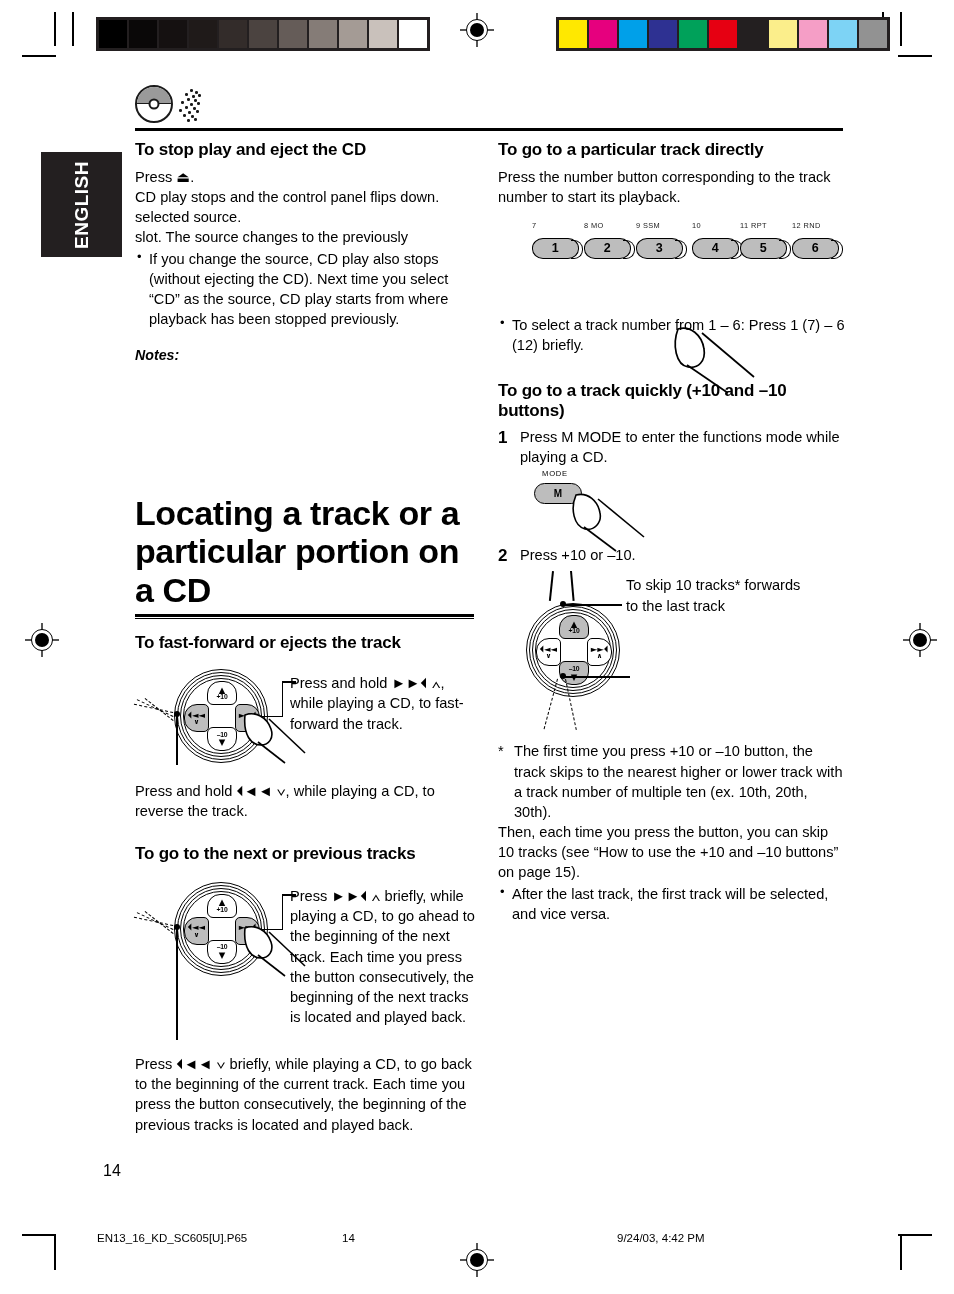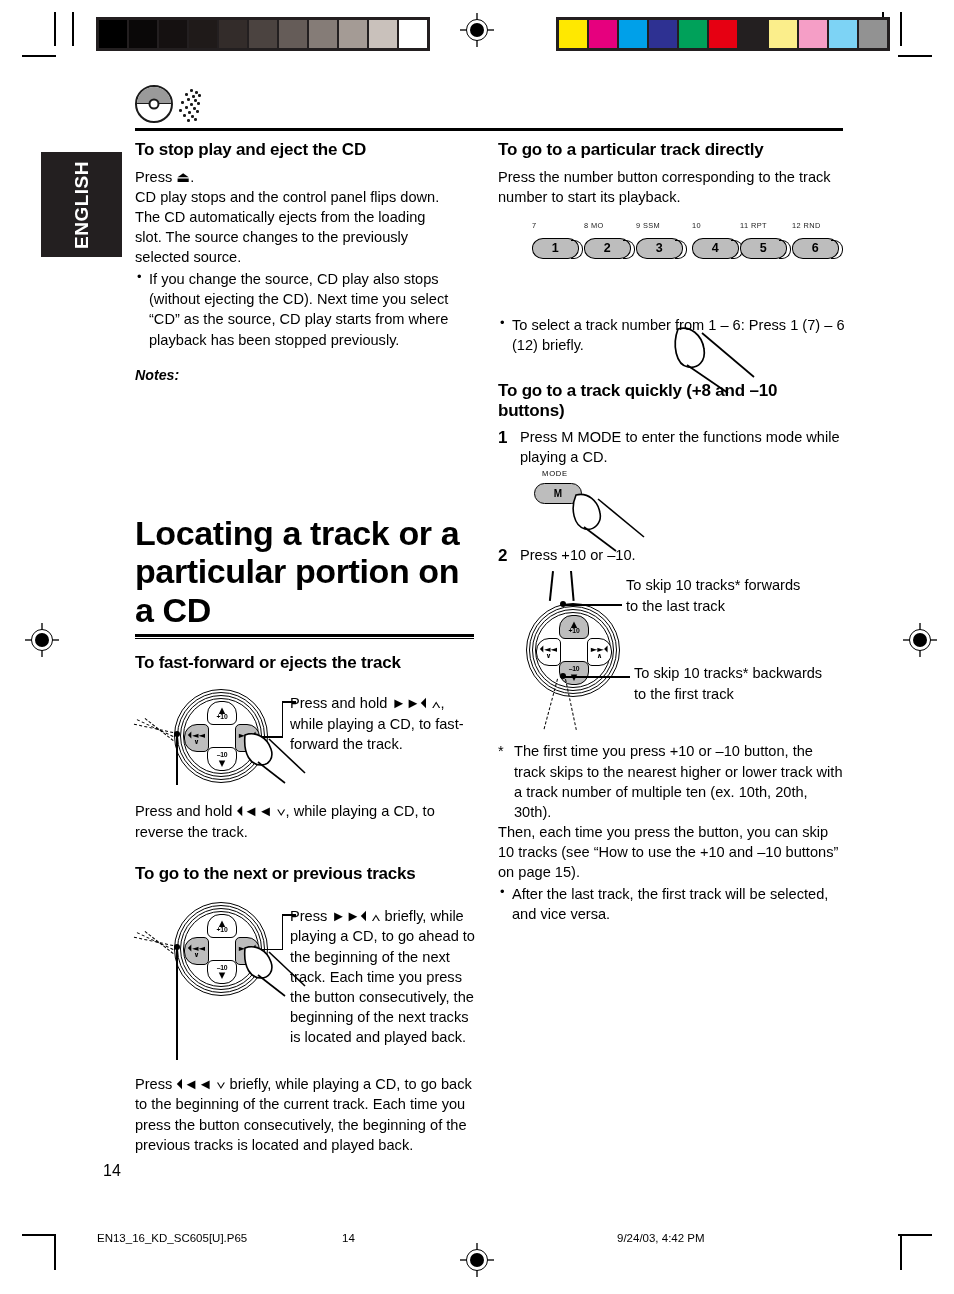--- a/index.html
+++ b/index.html
@@ -285,23 +285,22 @@
       <i style="left: 18px; top: 30px;"></i>
     </div>
   <div id="head-rule"></div>
 
   <div id="col-left">
 
     <h3 class="sub">To stop play and eject the CD</h3>
 
     <p class="body">Press ⏏.</p>
     <p class="body">CD play stops and the control panel flips down.</p>
-    <p class="body">The CD automatically ejects from the loading</p>
+    <p class="body">selected source.</p>
     <p class="body">slot. The source changes to the previously</p>
-    <p class="body">selected source.</p>
 
     <ul class="bullets">
       <li>If you change the source, CD play also stops (without ejecting the CD). Next time you select “CD” as the source, CD play starts from where playback has been stopped previously.</li>
     </ul>
 
     <p class="notes" style="margin-top:17px;">Notes:</p>
 
     <div style="margin-top:131px;">
       <div id="big-head">
         <div>Locating a track or a</div>
@@ -455,21 +454,21 @@
     <svg style="position:absolute; left:170px; top:185px;" width="96" height="70" viewBox="0 0 96 70">
       <path d="M10 4 C22 0, 34 10, 36 24 C38 36, 30 44, 20 42 C8 40, 4 20, 10 4 Z" fill="#fff" stroke="#000" stroke-width="1.7"></path>
       <path d="M34 8 L86 52" stroke="#000" stroke-width="1.7" fill="none"></path>
       <path d="M19 40 L60 68" stroke="#000" stroke-width="1.7" fill="none"></path>
     </svg>
 
     <ul class="bullets" style="margin-top:42px;">
       <li>To select a track number from 1 – 6: Press 1 (7) – 6 (12) briefly.</li>
     </ul>
 
-    <h3 class="sub" style="margin-top:26px;">To go to a track quickly (+8 and –10 buttons)</h3>
+    <h3 class="sub" style="margin-top:26px;">To go to a track quickly (+10 and –10 buttons)</h3>
 
     <div class="step">
       <div class="num">1</div>
       <div class="txt">Press M MODE to enter the functions mode while playing a CD.</div>
     </div>
 
     <div class="mbtn-wrap" style="margin-left:28px; ">
       <div class="mbtn-cap">MODE</div>
       <div class="mbtn">
         <span>M</span>
@@ -516,24 +515,20 @@
       <div class="lead" style="left:66px; top:32.5px; width:58px; height:1.6px;"></div>
       <div class="callout" style="position:absolute; left:128px; top:4px; width:200px;">
         <div>To skip 10 tracks* forwards</div>
         <div>to the last track</div>
       </div>
 
       <div class="dot" style="left:62px; top:102px;"></div>
       <div class="lead" style="left:66px; top:104.5px; width:66px; height:1.6px;"></div>
       <div class="dash" style="left:60px; top:108px; width:52px; transform: rotate(105deg);"></div>
       <div class="dash" style="left:68px; top:108px; width:52px; transform: rotate(78deg);"></div>
-      <div class="callout" style="position:absolute; left:136px; top:92px; width:210px;">
-        <div>To skip 10 tracks* backwards</div>
-        <div>to the first track</div>
-      </div>
     </div>
 
     <div class="fnote">
       <div class="star">*</div>
       <div>The first time you press +10 or –10 button, the track skips to the nearest higher or lower track with a track number of multiple ten (ex. 10th, 20th, 30th).</div>
     </div>
     <p class="body">Then, each time you press the button, you can skip 10 tracks (see “How to use the +10 and –10 buttons” on page 15).</p>
     <ul class="bullets">
       <li>After the last track, the first track will be selected, and vice versa.</li>
     </ul>

